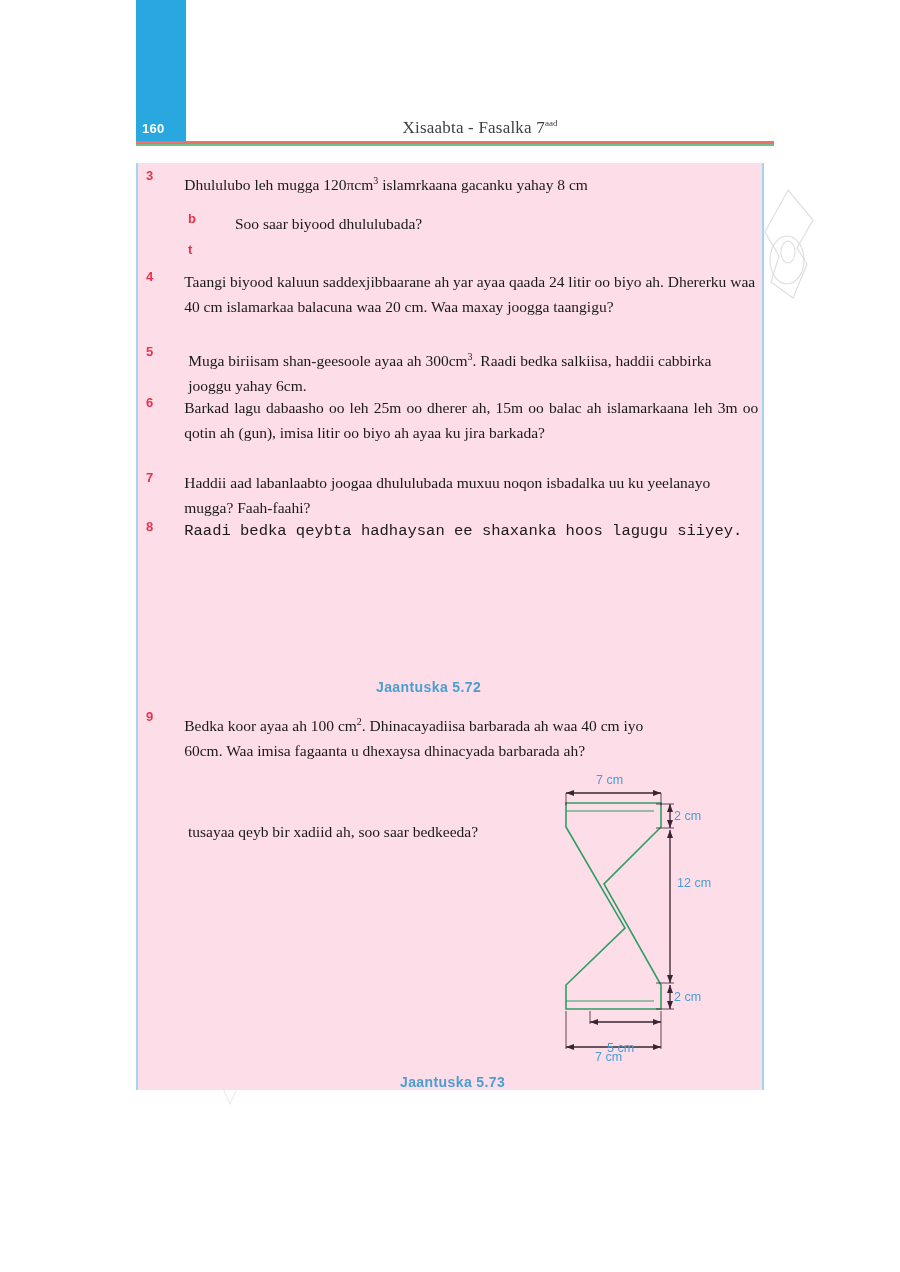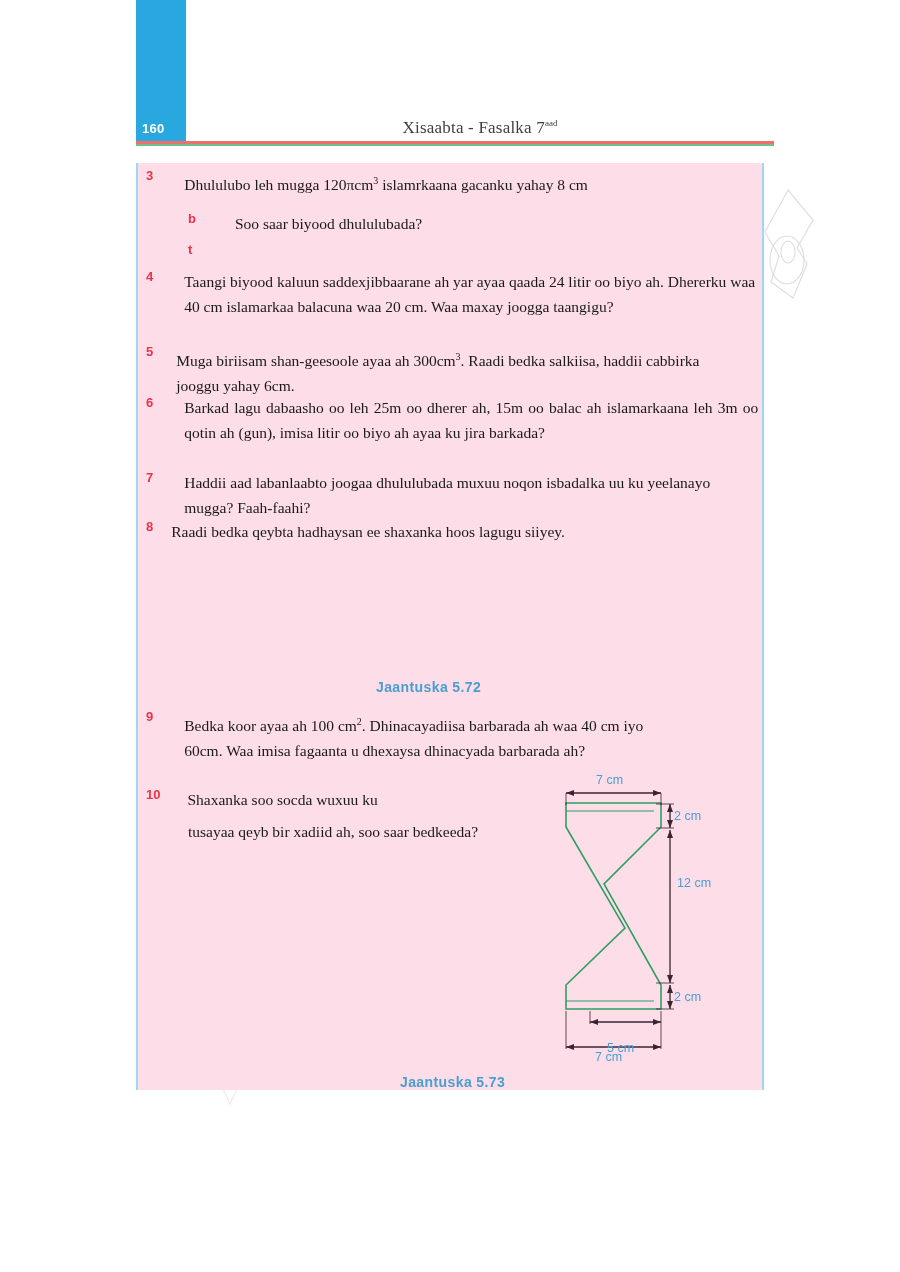--- a/index.html
+++ b/index.html
@@ -192,49 +192,45 @@
     <div class="q-num">t</div>
   </div>
 
   <div class="q-row" style="left:146px; top:269px; width:615px;">
     <div class="q-num">4</div>
     <div class="q-body" style="margin-left:31px; width:576px;">Taangi biyood kaluun saddexjibbaarane ah yar ayaa qaada 24 litir oo biyo ah. Dhererku waa 40 cm islamarkaa balacuna waa 20 cm. Waa maxay joogga taangigu?</div>
   </div>
 
   <div class="q-row" style="left:146px; top:344px; width:615px;">
     <div class="q-num">5</div>
-    <div class="q-body" style="margin-left:23px; width:565px;"><span>Muga biriisam shan-geesoole ayaa ah 300cm</span><sup>3</sup><span>. Raadi bedka salkiisa, haddii cabbirka jooggu yahay 6cm.</span></div>
+    <div class="q-body" style="margin-left:35px; width:565px;"><span>Muga biriisam shan-geesoole ayaa ah 300cm</span><sup>3</sup><span>. Raadi bedka salkiisa, haddii cabbirka jooggu yahay 6cm.</span></div>
   </div>
 
   <div class="q-row" style="left:146px; top:395px; width:615px;">
     <div class="q-num">6</div>
     <div class="q-body justify" style="margin-left:31px; width:574px;">Barkad lagu dabaasho oo leh 25m oo dherer ah, 15m oo balac ah islamarkaana leh 3m oo qotin ah (gun), imisa litir oo biyo ah ayaa ku jira barkada?</div>
   </div>
 
   <div class="q-row" style="left:146px; top:470px; width:615px;">
     <div class="q-num">7</div>
     <div class="q-body" style="margin-left:31px; width:574px;">Haddii aad labanlaabto joogaa dhululubada  muxuu noqon isbadalka uu ku yeelanayo mugga? Faah-faahi?</div>
   </div>
 
   <div class="q-row" style="left:146px; top:519px; width:615px;">
     <div class="q-num">8</div>
-    <div class="q-body" style="margin-left:18px; width:574px;">Raadi bedka qeybta hadhaysan ee shaxanka hoos lagugu siiyey.</div>
+    <div class="q-body" style="margin-left:31px; width:574px;font-family:Liberation Mono, monospace;">Raadi bedka qeybta hadhaysan ee shaxanka hoos lagugu siiyey.</div>
   </div>
 
   <div class="fig-caption" style="left:376px; top:679px;">Jaantuska 5.72</div>
 
   <div class="q-row" style="left:146px; top:709px; width:500px;">
     <div class="q-num">9</div>
     <div class="q-body" style="margin-left:31px; width:470px;"><span>Bedka koor ayaa ah 100 cm</span><sup>2</sup><span>. Dhinacayadiisa barbarada ah waa 40 cm iyo 60cm.   Waa imisa fagaanta u dhexaysa dhinacyada barbarada ah?</span></div>
   </div>
 
-  <div class="q-row" style="left:146px; top:787px; width:420px;">
-    <div class="q-num">10</div>
-    <div class="q-body" style="margin-left:27px; width:380px;">Shaxanka soo socda wuxuu ku</div>
-  </div>
   <div class="q-body" style="position:absolute; left:188px; top:819px; width:390px;">tusayaa qeyb bir xadiid ah, soo saar bedkeeda?</div>
 
   <div id="fig-573">
     <svg width="200" height="292" viewBox="0 0 200 292">
 
       <polygon points="18,25 113,25 113,49 56,106 113,207 113,231 18,231 18,207 77,150 18,49" fill="none" stroke="#2f9e63" stroke-width="1.6"></polygon>
 
       <polyline points="18,33 106,33" fill="none" stroke="#2f9e63" stroke-width="1.2"></polyline>
       <polyline points="18,223 106,223" fill="none" stroke="#2f9e63" stroke-width="1.2"></polyline>
 

